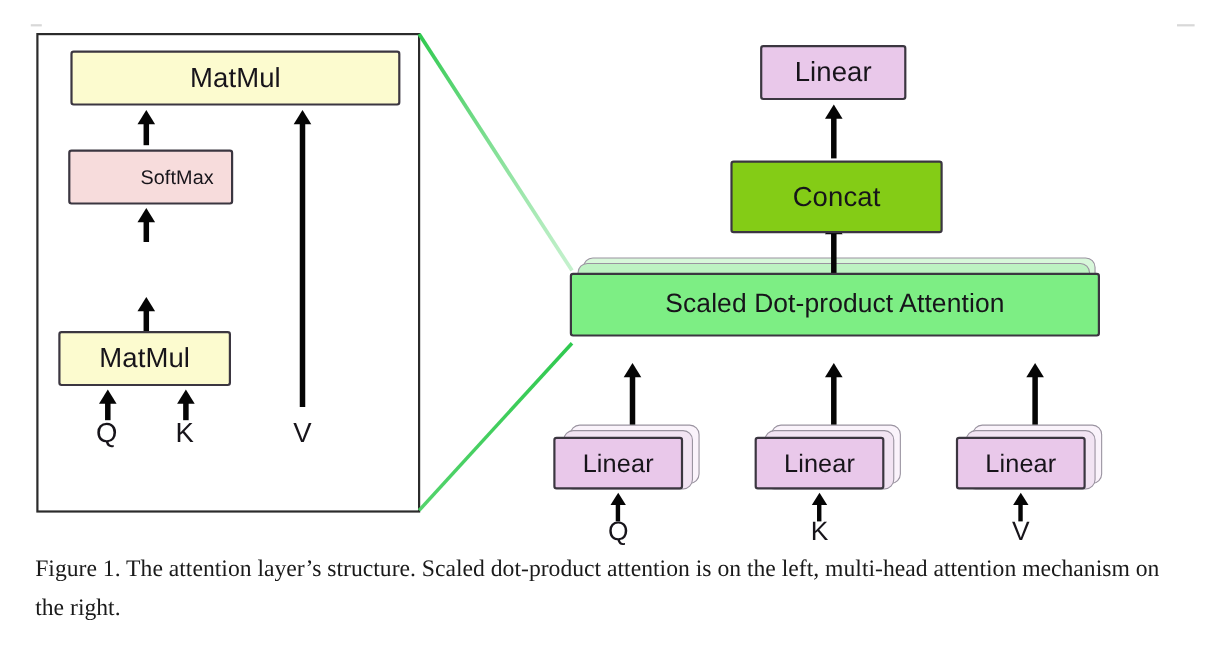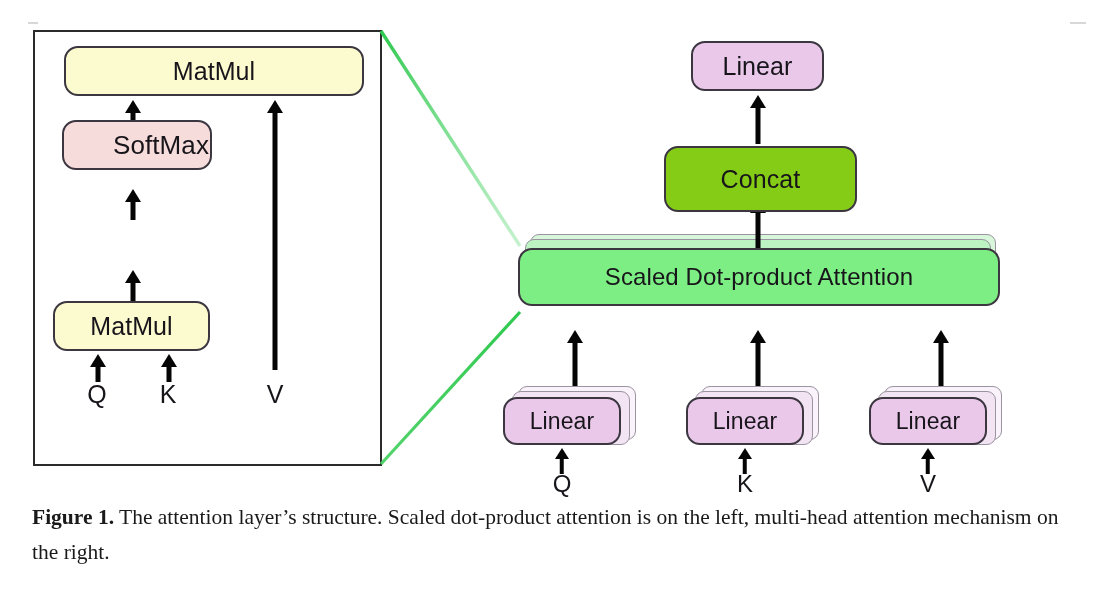--- a/index.html
+++ b/index.html
@@ -20,21 +20,21 @@
     left: 0; top: 0;
     width: 1112px;
     height: 596px;
   }
 
   
   .node {
     position: absolute;
     box-sizing: border-box;
     border: 2.5px solid #3b3640;
-    border-radius: 14px;
+    border-radius: 3px;
     display: flex;
     align-items: center;
     justify-content: center;
     color: #17141a;
     letter-spacing: 0.1px;
     white-space: nowrap;
     z-index: 5;
   }
   .node .lbl { pointer-events: none; }
 
@@ -106,21 +106,21 @@
     left: 32px;
     top: 500px;
     width: 1050px;
     font-family: "Liberation Serif", serif;
     font-size: 21.5px;
     line-height: 1.62;
     color: #1a1a1a;
     text-align: left;
   }
   #caption .cap-num {
-    font-weight: bold;
+    font-weight: normal;
     text-align: right;
   }
   .faint-tick {
     position: absolute;
     background: #d8d8d8;
     height: 2px;
     z-index: 0;
   }
 </style>
 </head>
@@ -140,21 +140,21 @@
   <div class="arrow" style="left:124px; top:100px; width:17px; height:32px;">
     <div class="shaft" style="height:25px;"></div>
     <div class="head"></div>
   </div>
 
   <div class="arrow" style="left:266px; top:100px; width:17px; height:270px;">
     <div class="shaft" style="height:260px;"></div>
     <div class="head"></div>
   </div>
 
-  <div class="node" style="left:62px; top:120px; width:150px; height:50px; background:#f7dcdc; font-size:26px;padding-left:48px;">
+  <div class="node" style="left:62px; top:136px; width:150px; height:50px; background:#f7dcdc; font-size:18px;padding-left:48px;">
     <span class="lbl">SoftMax</span>
   </div>
 
   <div class="arrow" style="left:124px; top:189px; width:17px; height:31px;">
     <div class="shaft" style="height:24px;"></div>
     <div class="head"></div>
   </div>
 
 
   <div class="arrow" style="left:124px; top:270px; width:17px; height:32px;">

